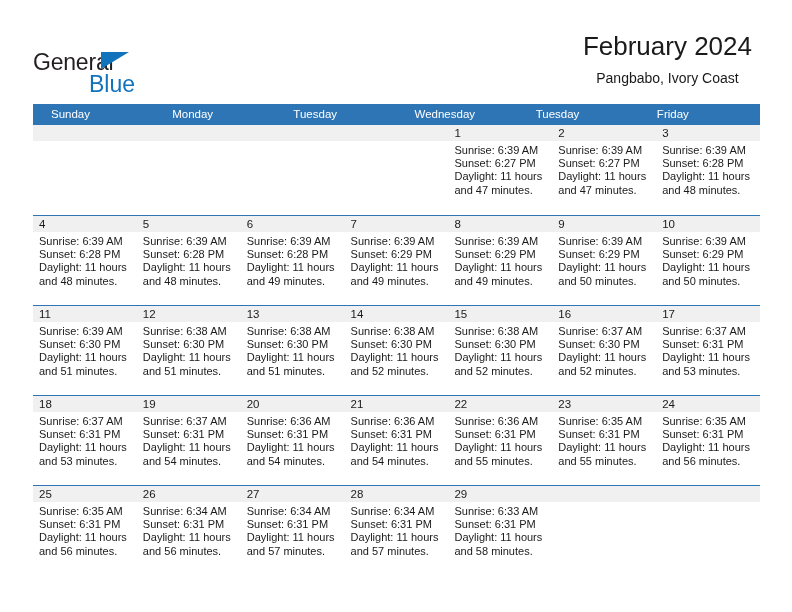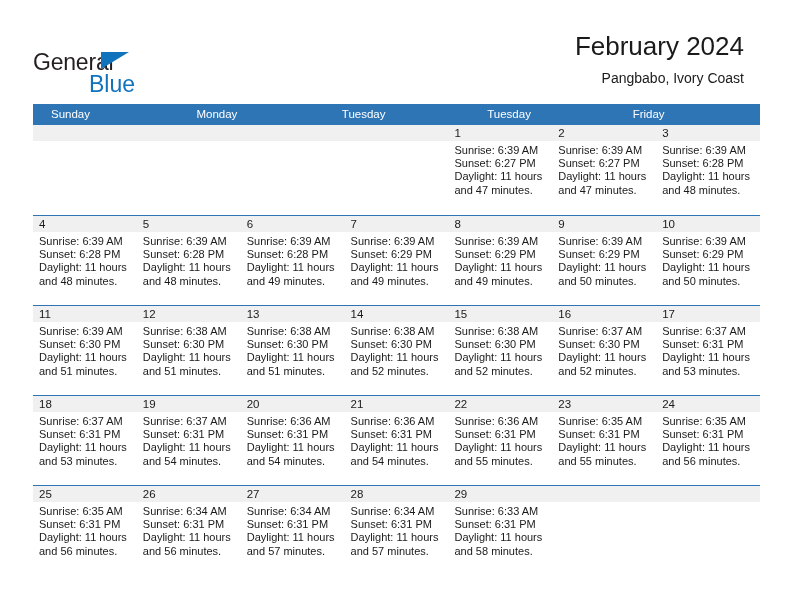--- a/index.html
+++ b/index.html
@@ -60,23 +60,23 @@
     left: 56px;
     top: 22px;
     font-size: 23px;
     line-height: 24px;
     color: #1273bd;
     white-space: nowrap;
   }
 
   .titles {
     position: absolute;
-    right: 16px;
+    right: 8px;
     top: 0;
-    text-align: right;
+    text-align: center;
   }
   .cal-title {
     font-size: 26px;
     line-height: 32px;
     color: #1a1a1a;
     font-weight: normal;
     margin: 0;
     white-space: nowrap;
   }
   .cal-subtitle {
@@ -171,20 +171,21 @@
       <div class="cal-subtitle">Pangbabo, Ivory Coast</div>
     </div>
 
   </div>
 
   <div class="calendar">
     <div class="weekdays">
       <div class="weekday">Sunday</div>
       <div class="weekday">Monday</div>
       <div class="weekday">Tuesday</div>
+      <div class="weekday">Wednesday</div>
       <div class="weekday">Tuesday</div>
       <div class="weekday">Friday</div>
     </div>
 
     <div class="week first">
       <div class="daycell empty">
         <div class="daynum"></div>
         <div class="details">
           <div></div>
           <div></div>

